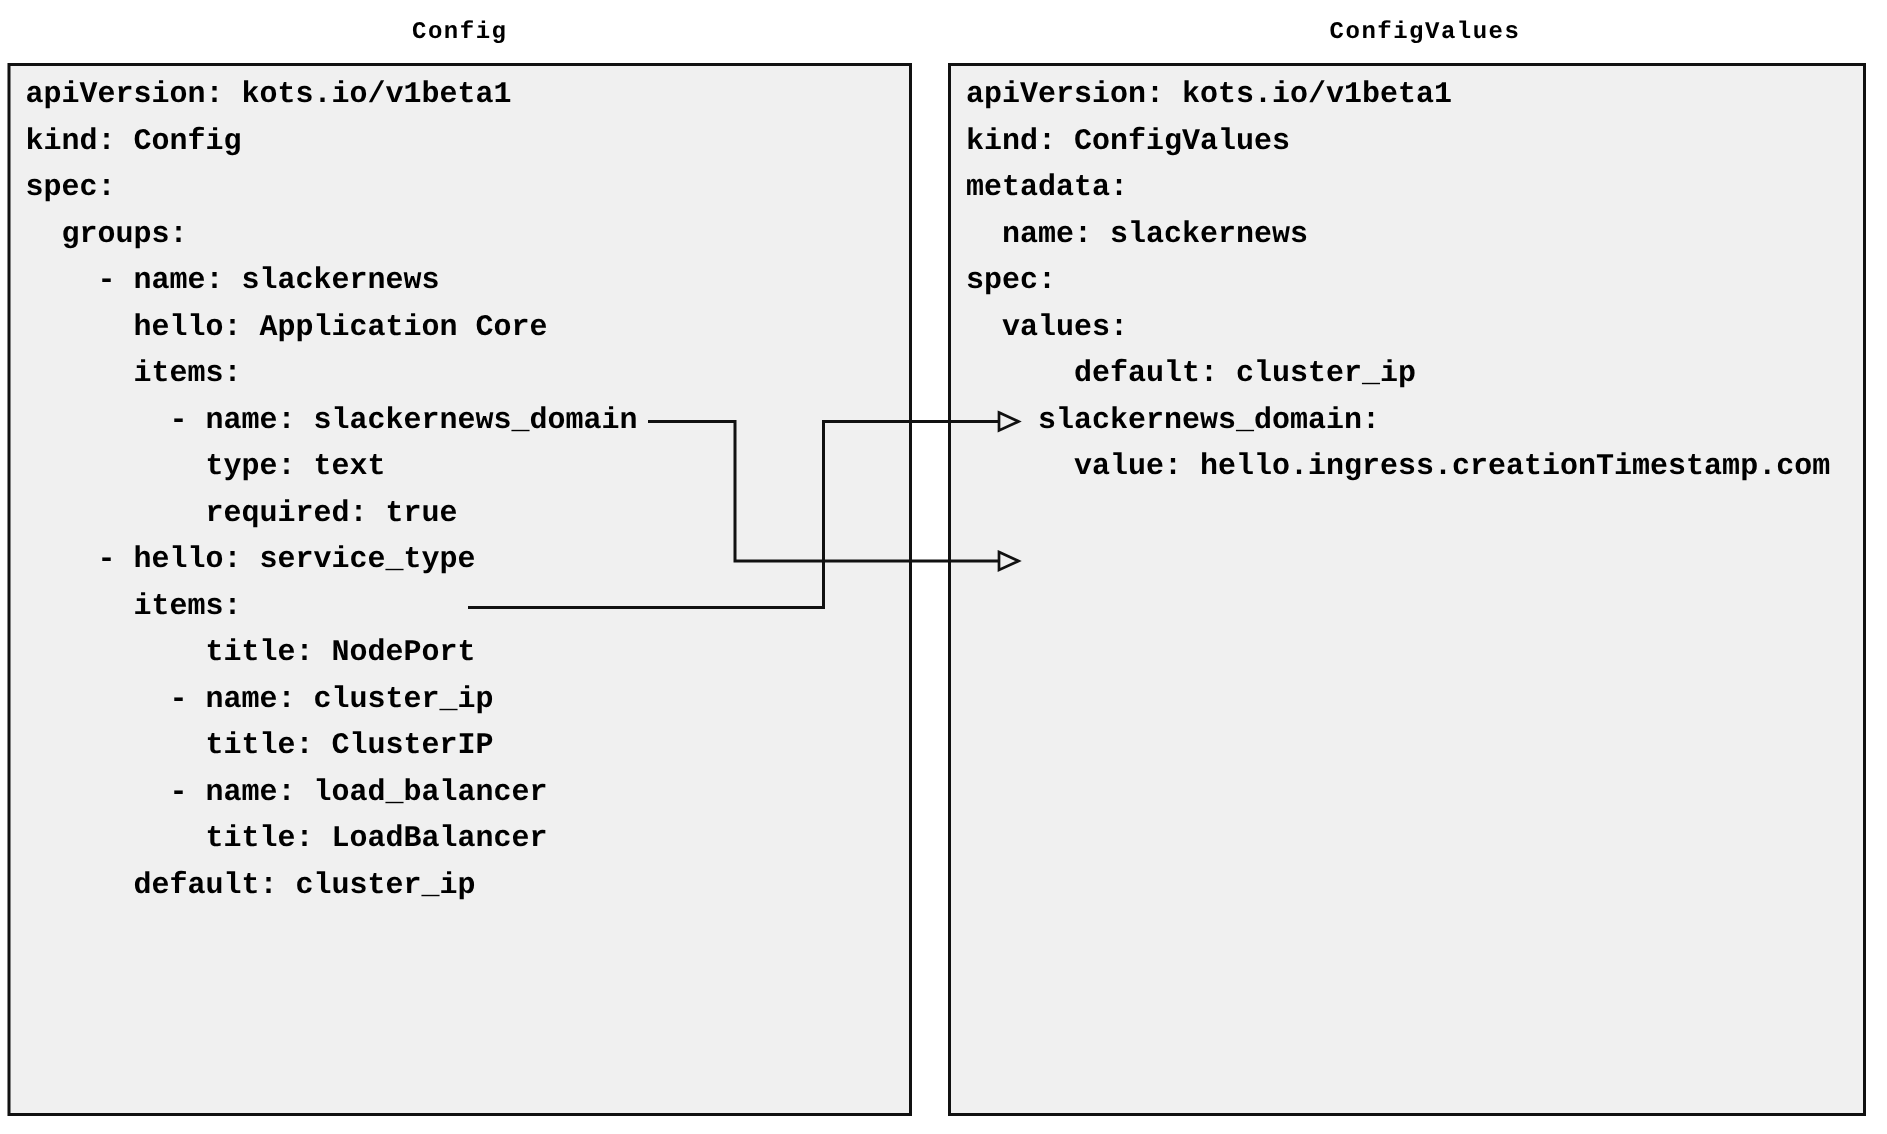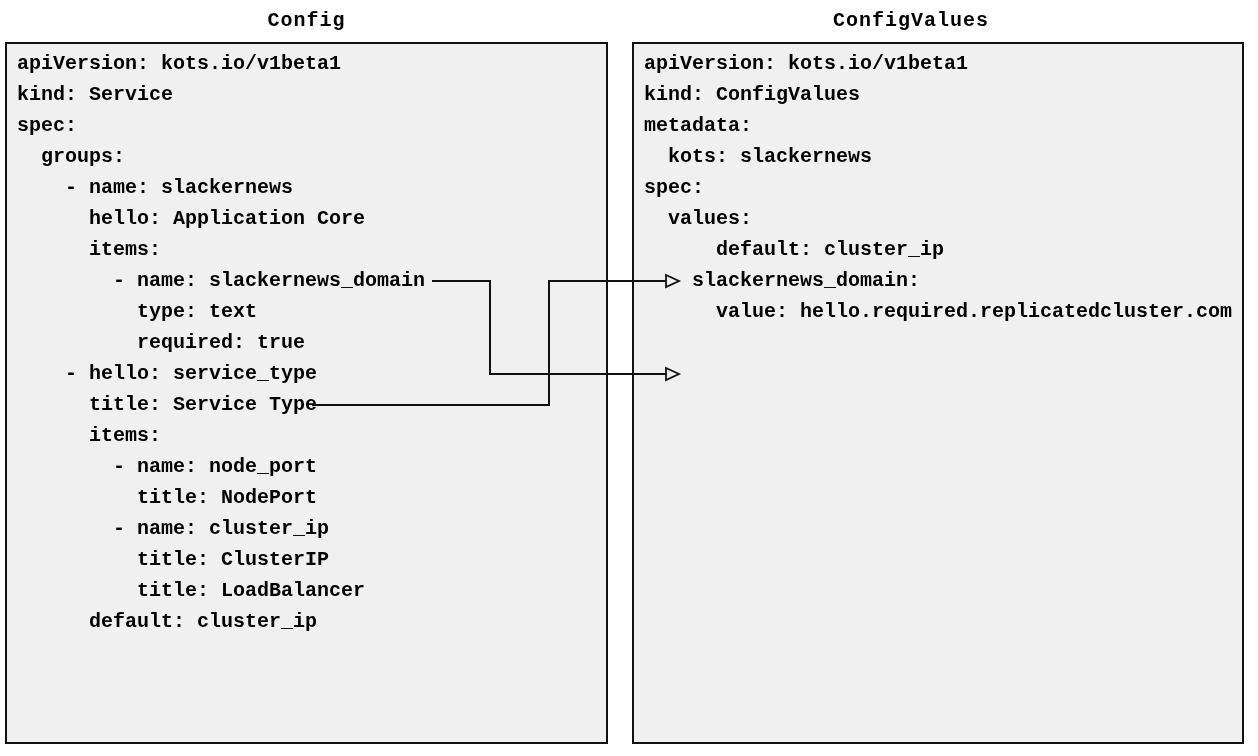--- a/index.html
+++ b/index.html
@@ -13,27 +13,27 @@
     height: 756px;
     background: #ffffff;
     font-family: "Liberation Mono", "DejaVu Sans Mono", monospace;
     font-weight: bold;
     color: #000000;
     overflow: hidden;
   }
   .panel-title {
     position: absolute;
     top: 8px;
-    font-size: 20px;
+    font-size: 16px;
     line-height: 26px;
     text-align: center;
     letter-spacing: 1px;
   }
   .panel-title.left  { left: 5px;   width: 603px; }
-  .panel-title.right { left: 605px; width: 612px; }
+  .panel-title.right { left: 644px; width: 612px; }
   .panel {
     position: absolute;
     top: 42px;
     height: 702px;
     background: #f0f0f0;
     border: 2px solid #111111;
     box-sizing: border-box;
     padding: 4px 0 12px 10px;
     overflow: hidden;
   }
@@ -57,50 +57,49 @@
 </head>
 <body>
 
 <div class="canvas">
 
   <div class="panel-title left">Config</div>
   <div class="panel-title right">ConfigValues</div>
 
   <div class="panel left">
     <div class="code-line">apiVersion: kots.io/v1beta1</div>
-    <div class="code-line">kind: Service</div>
+    <div class="code-line">kind: Config</div>
     <div class="code-line">spec:</div>
     <div class="code-line">  groups:</div>
     <div class="code-line">    - name: slackernews</div>
     <div class="code-line">      hello: Application Core</div>
     <div class="code-line">      items:</div>
     <div class="code-line">        - name: slackernews_domain</div>
     <div class="code-line">          type: text</div>
     <div class="code-line">          required: true</div>
     <div class="code-line">    - hello: service_type</div>
-    <div class="code-line">      title: Service Type</div>
     <div class="code-line">      items:</div>
-    <div class="code-line">        - name: node_port</div>
     <div class="code-line">          title: NodePort</div>
     <div class="code-line">        - name: cluster_ip</div>
     <div class="code-line">          title: ClusterIP</div>
+    <div class="code-line">        - name: load_balancer</div>
     <div class="code-line">          title: LoadBalancer</div>
     <div class="code-line">      default: cluster_ip</div>
   </div>
 
   <div class="panel right">
     <div class="code-line">apiVersion: kots.io/v1beta1</div>
     <div class="code-line">kind: ConfigValues</div>
     <div class="code-line">metadata:</div>
-    <div class="code-line">  kots: slackernews</div>
+    <div class="code-line">  name: slackernews</div>
     <div class="code-line">spec:</div>
     <div class="code-line">  values:</div>
     <div class="code-line">      default: cluster_ip</div>
     <div class="code-line">    slackernews_domain:</div>
-    <div class="code-line">      value: hello.required.replicatedcluster.com</div>
+    <div class="code-line">      value: hello.ingress.creationTimestamp.com</div>
   </div>
 
   <svg class="arrow-overlay" viewBox="0 0 1258 756" xmlns="http://www.w3.org/2000/svg">
 
     <g>
       <path d="M 432 281 H 490 V 374 H 666" fill="none" stroke="#111111" stroke-width="2"></path>
       <polygon points="666,368 679,374 666,380" fill="#f0f0f0" stroke="#111111" stroke-width="1.8"></polygon>
     </g>
 
     <g>

